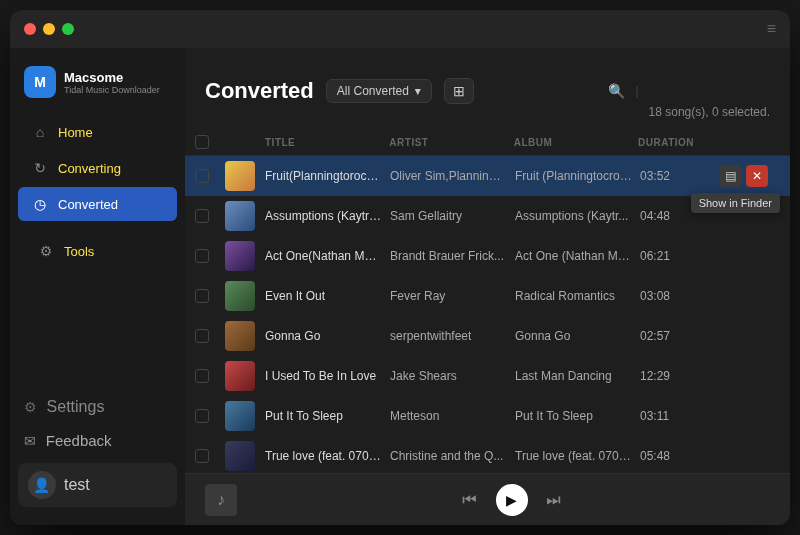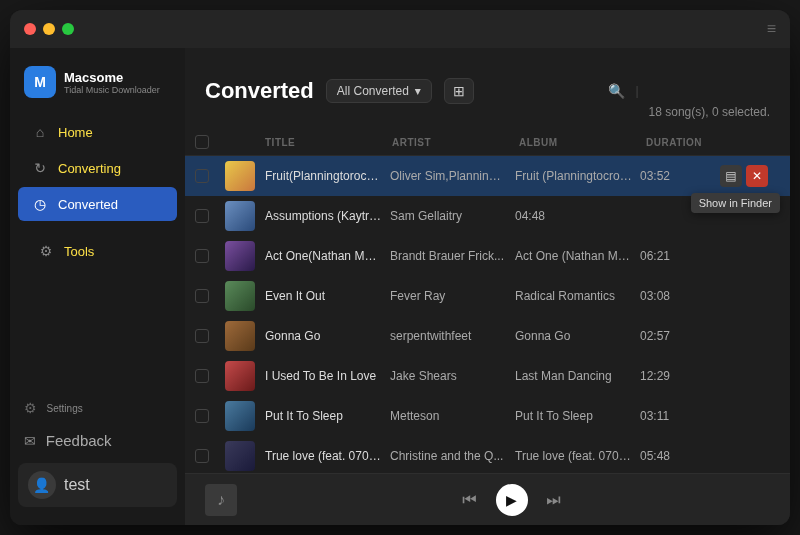--- a/index.html
+++ b/index.html
@@ -128,21 +128,21 @@
       padding: 8px;
     }
     .settings-item {
       display: flex;
       align-items: center;
       gap: 10px;
       padding: 8px 6px;
       cursor: pointer;
     }
     .settings-icon { color: #666; font-size: 14px; }
-    .settings-label { color: #888; font-size: 10px; }
+    .settings-label { color: #888; font-size: 16px; }
     .feedback-item {
       display: flex;
       align-items: center;
       gap: 10px;
       padding: 8px 6px;
       cursor: pointer;
     }
     .feedback-icon { color: #888; font-size: 14px; }
     .feedback-label { color: #aaa; font-size: 15px; }
     .user-area {
@@ -216,21 +216,21 @@
       gap: 10px;
       color: #888;
       font-size: 12px;
     }
     .search-icon { font-size: 14px; color: #888; cursor: pointer; }
     .divider-v { color: #444; }
     .song-count { color: #888; font-size: 12px; margin-top: 43px; }
     .table-header {
       display: grid;
       grid-template-columns: 30px 40px 1fr 1fr 1fr 80px 60px;
-      padding: 6px 4px 6px 10px;
+      padding: 6px 12px 6px 10px;
       border-bottom: 1px solid #2a2a2a;
       flex-shrink: 0;
     }
     .th {
       color: #666;
       font-size: 10px;
       font-weight: 600;
       text-transform: uppercase;
       letter-spacing: 0.5px;
       display: flex;
@@ -514,20 +514,21 @@
     </div>
           <div class="track-row">
       <div>
         <div class="checkbox"></div>
       </div>
       <div>
         <div class="track-thumb thumb-2"></div>
       </div>
       <div class="track-title">Assumptions (Kaytranada E...</div>
       <div class="track-artist">Sam Gellaitry</div>
+      <div class="track-album">Assumptions (Kaytr...</div>
       <div class="track-duration">04:48</div>
 
     </div>
           <div class="track-row">
       <div>
         <div class="checkbox"></div>
       </div>
       <div>
         <div class="track-thumb thumb-3"></div>
       </div>

